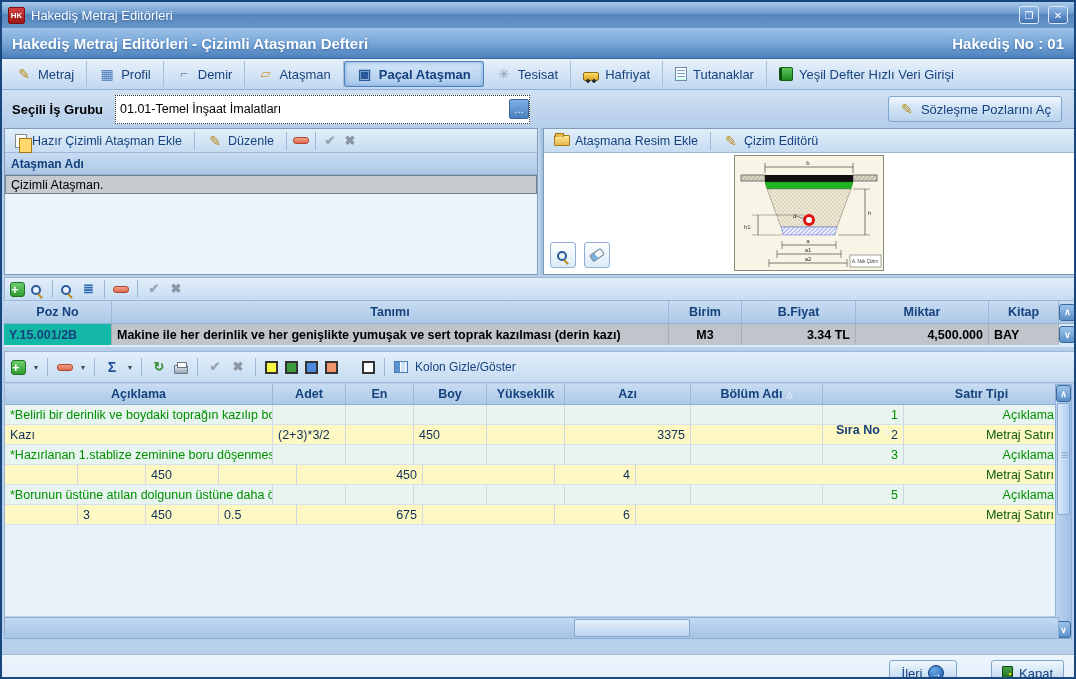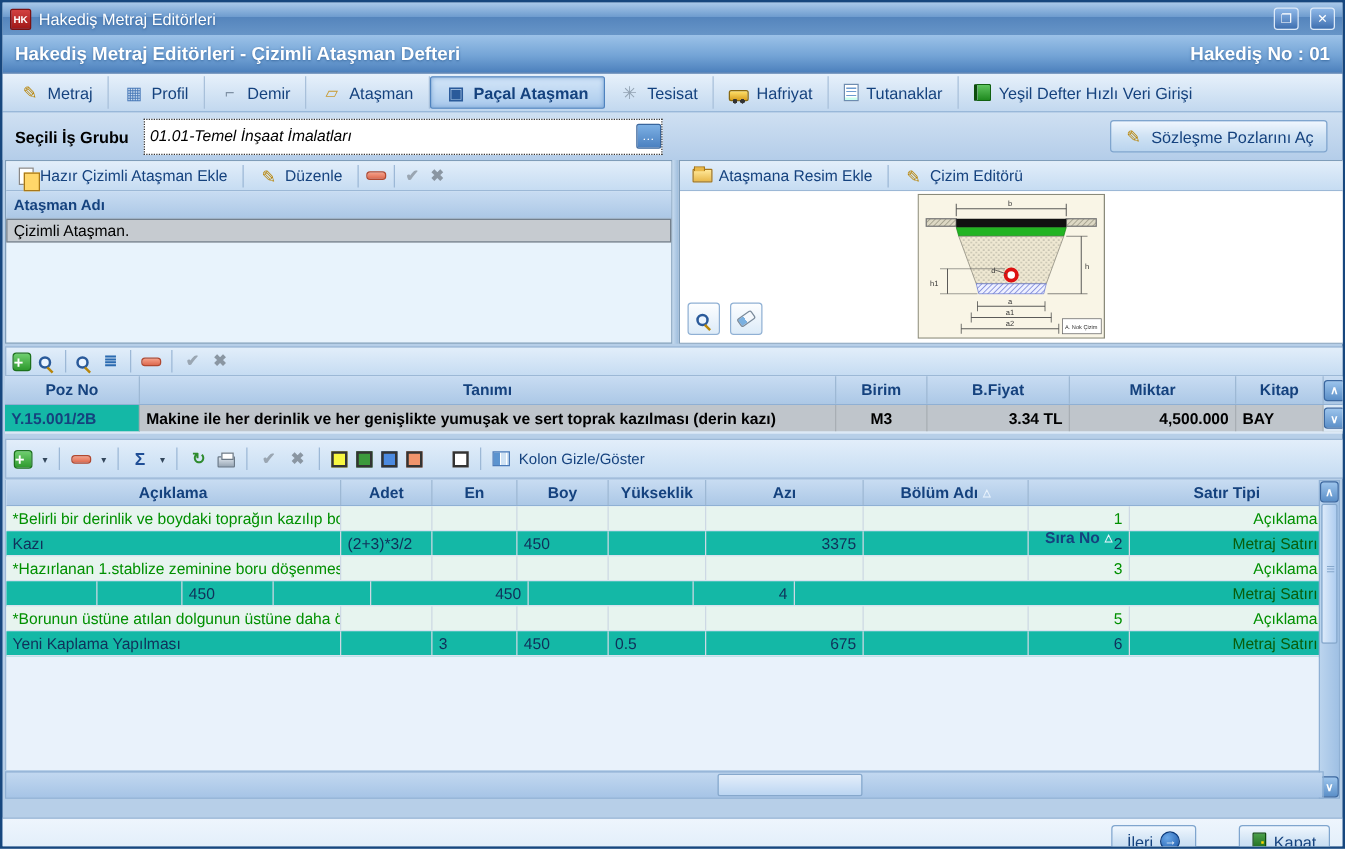--- a/index.html
+++ b/index.html
@@ -36,21 +36,21 @@
   .tab { display:flex; align-items:center; gap:6px; padding:0 12px; cursor:default;
     color:#15427e; font-size:13px; border-right:1px solid #a8c0da; }
   .tab.active { background:linear-gradient(#d4e6f8,#a9c9ec); border:1px solid #4e82be;
     border-radius:2px; font-weight:bold; box-shadow:inset 0 0 4px #7aa6d6; }
 
   
   .filterrow { position:absolute; left:0; top:88px; width:100%; height:38px;
     background:linear-gradient(#cfe0f2,#b4cde9); display:flex; align-items:center; padding:0 10px; }
   .filterrow .flabel { font-weight:bold; color:#000; font-size:13px; margin-right:12px; }
   .combo { width:415px; height:29px; background:#fff; border:1px dotted #333;
-    display:flex; align-items:center;font-style:italic; }
+    display:flex; align-items:center; }
   .combo .cval { flex:1; padding:0 4px; color:#000; font-size:12.5px; white-space:nowrap; overflow:hidden; }
   .combo .cbtn { width:20px; height:20px; background:linear-gradient(#7db0e4,#4a80c0);
     border:1px solid #38659c; border-radius:2px; color:#fff; font-size:10px;
     display:flex; align-items:center; justify-content:center; }
   .btn { display:inline-flex; align-items:center; gap:6px; padding:0 10px; height:26px;
     background:linear-gradient(#f0f7fe,#cfe2f4 50%,#b9d4ee); border:1px solid #7fa5ce;
     border-radius:3px; color:#15427e; font-size:13px; }
   .contract-btn { position:absolute; right:12px; top:6px; }
 
   
@@ -164,21 +164,21 @@
     background:#e9f2fb; overflow:hidden; border-left:1px solid #9cb8d6; }
   .mghead { display:flex; height:21px; background:linear-gradient(#c8dcf2,#acc8e6);
     border-bottom:1px solid #8fb0d4; }
   .mghead .mc { display:flex; align-items:center; justify-content:center; gap:4px;
     font-weight:bold; color:#15427e; border-right:1px solid #9db8d4; font-size:12.5px; }
   .sort { font-size:8px; color:#e8f2fc; }
   .mrow { display:flex; height:20px; border-bottom:1px solid #d8e2ee; }
   .mrow .mc { display:flex; align-items:center; padding:0 5px; border-right:1px solid #cdd8e4;
     white-space:nowrap; overflow:hidden; font-size:12.5px; color:#10305a; }
   .r-desc { background:#e7f4ef; } .r-desc .mc { color:#009000; }
-  .r-metraj { background:#14b8a6; }
+  .r-metraj { background:#fef9c3; }
   .c-aciklama{width:268px;} .c-adet{width:73px;} .c-en{width:68px;} .c-boy{width:73px;}
   .c-yuk{width:78px;} .c-azi{width:126px;justify-content:flex-end;}
   .c-bolum{width:132px;} .c-sira{width:81px;justify-content:flex-end;}
   .c-tip{flex:1;justify-content:flex-end;}
   .r-desc .c-tip{color:#009000;} .r-metraj .c-tip{color:#0a5c0a;}
 
   
   .vscroll { position:absolute; right:2px; top:382px; width:17px; height:255px;
     background:linear-gradient(90deg,#bbd4ee,#9fc0e4); border:1px solid #8fb0d4;
     display:flex; flex-direction:column; }
@@ -498,21 +498,20 @@
       <div class="mc c-adet"></div>
       <div class="mc c-en"></div>
       <div class="mc c-boy"></div>
       <div class="mc c-yuk"></div>
       <div class="mc c-azi"></div>
       <div class="mc c-bolum"></div>
       <div class="mc c-sira">5</div>
       <div class="mc c-tip" style="border-right:none;">Açıklama</div>
     </div>
         <div class="mrow r-metraj">
-      <div class="mc c-aciklama">Yeni Kaplama Yapılması</div>
       <div class="mc c-adet"></div>
       <div class="mc c-en">3</div>
       <div class="mc c-boy">450</div>
       <div class="mc c-yuk">0.5</div>
       <div class="mc c-azi">675</div>
       <div class="mc c-bolum"></div>
       <div class="mc c-sira">6</div>
       <div class="mc c-tip" style="border-right:none;">Metraj Satırı</div>
     </div>
       </div>

